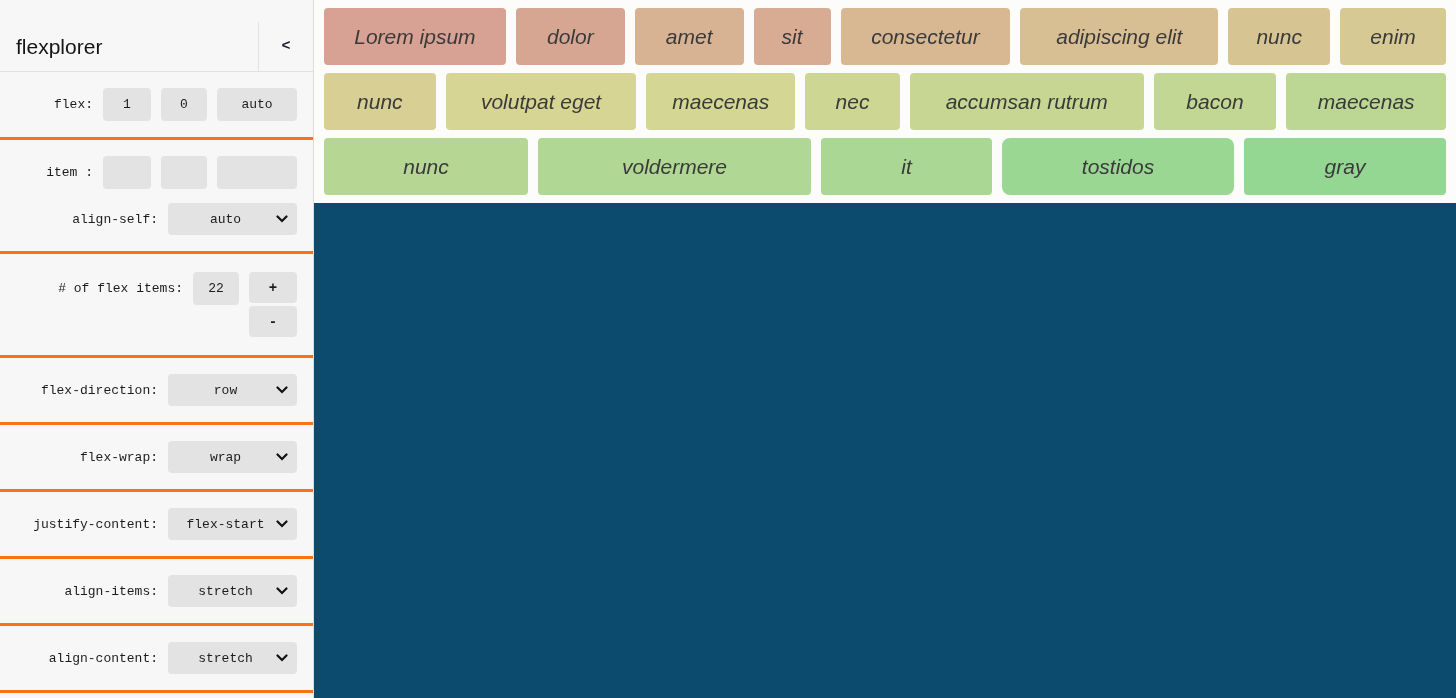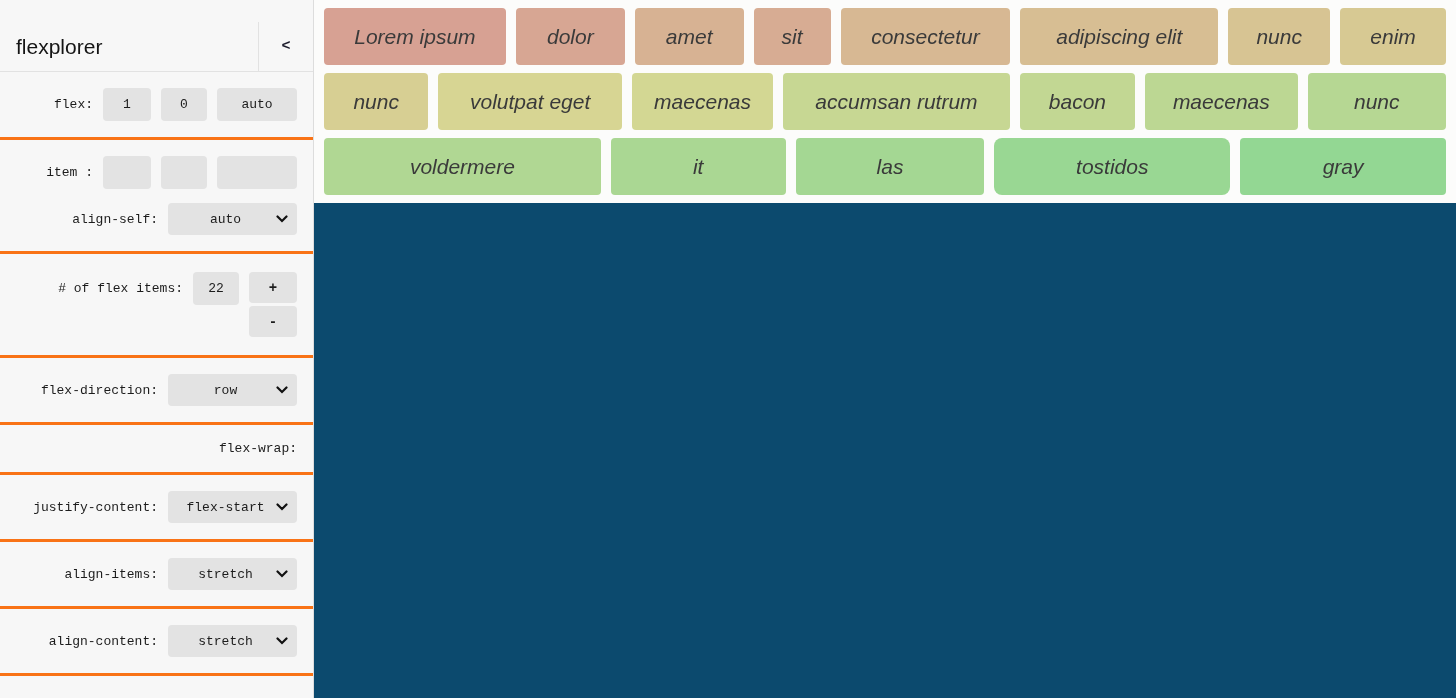--- a/index.html
+++ b/index.html
@@ -97,20 +97,26 @@
         <span class="chev"><svg width="12" height="8" viewBox="0 0 12 8">
               <path d="M1.5 1.5 L6 6 L10.5 1.5" stroke="#111" stroke-width="2.2" fill="none" stroke-linecap="round"></path>
             </svg></span>
       </div>
     </div>
   </div>
 
   <div class="section">
     <div class="row">
       <span class="lbl">flex-wrap:</span>
+      <div class="select">
+        <span class="sel-text">wrap</span>
+        <span class="chev"><svg width="12" height="8" viewBox="0 0 12 8">
+              <path d="M1.5 1.5 L6 6 L10.5 1.5" stroke="#111" stroke-width="2.2" fill="none" stroke-linecap="round"></path>
+            </svg></span>
+      </div>
     </div>
   </div>
 
   <div class="section">
     <div class="row">
       <span class="lbl">justify-content:</span>
       <div class="select">
         <span class="sel-text">flex-start</span>
         <span class="chev"><svg width="12" height="8" viewBox="0 0 12 8">
               <path d="M1.5 1.5 L6 6 L10.5 1.5" stroke="#111" stroke-width="2.2" fill="none" stroke-linecap="round"></path>
@@ -150,23 +156,23 @@
       <div class="item" style="background: rgb(215, 166, 147); flex: 1 0 100px;">dolor</div>
       <div class="item" style="background: rgb(215, 178, 147); flex: 1 0 100px;">amet</div>
       <div class="item" style="background: rgb(215, 172, 147); flex: 1 0 68px;">sit</div>
       <div class="item" style="background: rgb(215, 184, 147); flex: 1 0 161px;">consectetur</div>
       <div class="item" style="background: rgb(215, 190, 147); flex: 1 0 189px;">adipiscing elit</div>
       <div class="item" style="background: rgb(215, 196, 147); flex: 1 0 93px;">nunc</div>
       <div class="item" style="background: rgb(215, 201, 147); flex: 1 0 97px;">enim</div>
       <div class="item" style="background: rgb(215, 207, 147); flex: 1 0 101px;">nunc</div>
       <div class="item" style="background: rgb(215, 213, 147); flex: 1 0 180px;">volutpat eget</div>
       <div class="item" style="background: rgb(211, 215, 147); flex: 1 0 138px;">maecenas</div>
+      <div class="item" style="background: rgb(205, 215, 147); flex: 1 0 84px;">nec</div>
       <div class="item" style="background: rgb(199, 215, 147); flex: 1 0 223px;">accumsan rutrum</div>
       <div class="item" style="background: rgb(194, 215, 147); flex: 1 0 112px;">bacon</div>
       <div class="item" style="background: rgb(188, 215, 147); flex: 1 0 149px;">maecenas</div>
       <div class="item" style="background: rgb(182, 215, 147); flex: 1 0 135px;">nunc</div>
       <div class="item" style="background: rgb(176, 215, 147); flex: 1 0 204px;">voldermere</div>
       <div class="item" style="background: rgb(170, 215, 147); flex: 1 0 102px;">it</div>
-      <div class="item" style="background: rgb(164, 215, 147); flex: 1 0 116px;">las</div>
       <div class="item" style="background: rgb(153, 215, 147); flex: 1 0 163px; border-radius: 8px;">tostidos</div>
       <div class="item" style="background: rgb(147, 215, 147); flex: 1 0 133px;">gray</div>
     </div>
 </div>
 
 </body></html>

